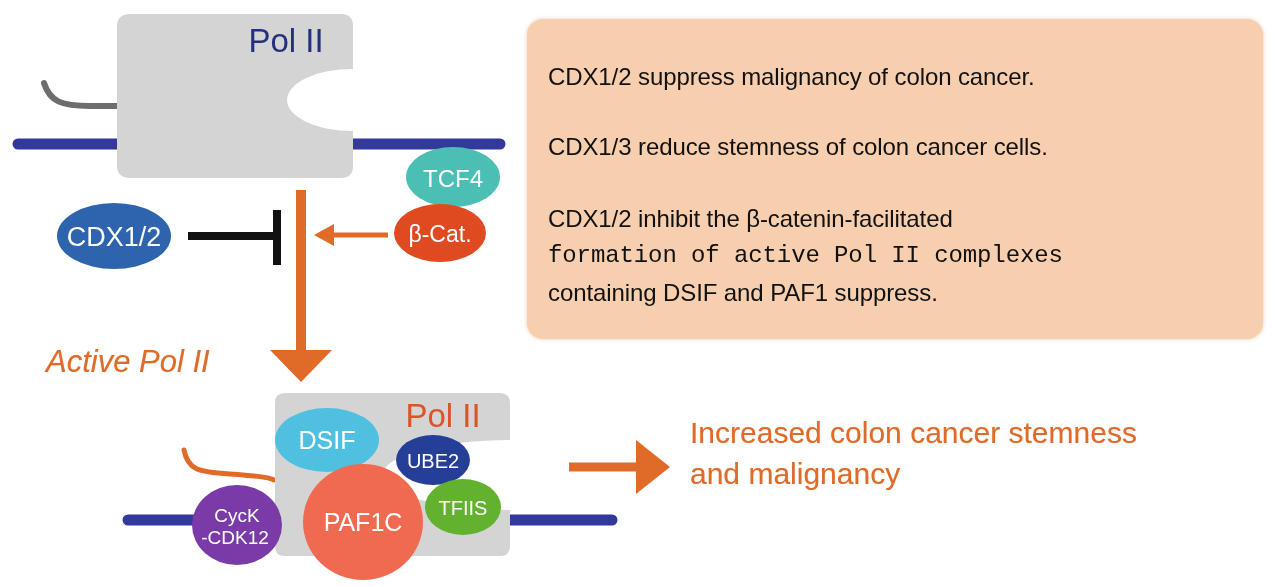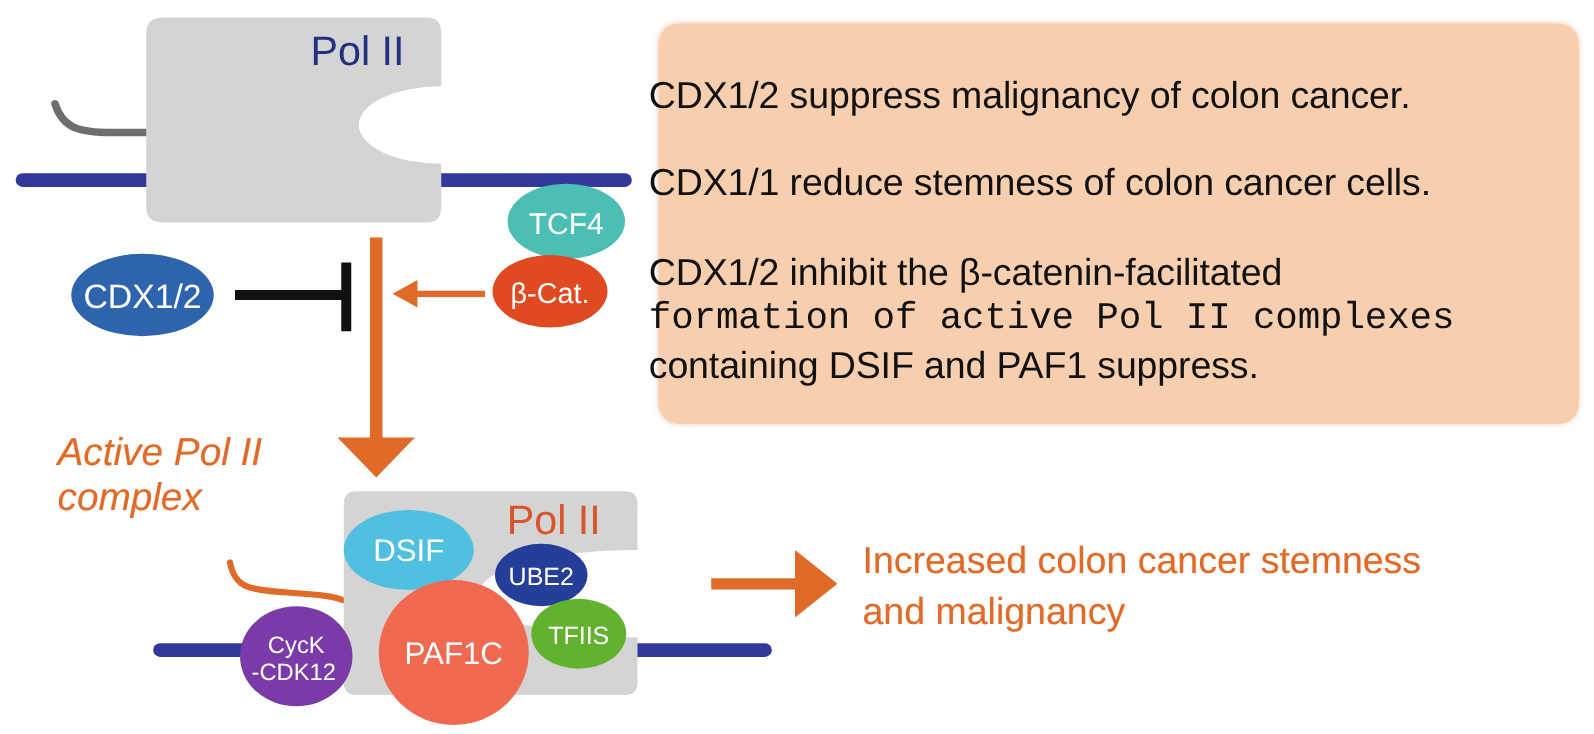--- a/index.html
+++ b/index.html
@@ -5,22 +5,22 @@
   html, body { margin: 0; padding: 0; background: #ffffff; }
   body { width: 1275px; height: 587px; position: relative; overflow: hidden;
          font-family: "Liberation Sans", sans-serif; }
   #diagram { position: absolute; left: 0; top: 0; }
   .summary-box {
     position: absolute; left: 527px; top: 19px; width: 736px; height: 320px;
     background: #f7cfae; border-radius: 16px;
     box-shadow: 0 0 4px rgba(230,170,130,0.6);
   }
   .summary-line {
-    position: absolute; left: 519px; color: #111111;
-    font-size: 30px; line-height: 31px; letter-spacing: -0.1px;
+    position: absolute; left: 548px; color: #111111;
+    font-size: 24px; line-height: 31px; letter-spacing: -0.1px;
     white-space: nowrap;
   }
   .orange-text { position: absolute; color: #e06a28; white-space: nowrap;
                  text-shadow: 0 0 1px rgba(224,106,40,0.4); }
   svg text { font-family: "Liberation Sans", sans-serif; }
 </style>
 </head>
 <body>
 
 <svg id="diagram" width="1275" height="587" viewBox="0 0 1275 587">
@@ -102,26 +102,25 @@
   </g>
 
   <g>
     <line x1="569" y1="467" x2="640" y2="467" stroke="#e06a28" stroke-width="9"></line>
     <polygon points="636,440 670,467 636,494" fill="#e06a28"></polygon>
   </g>
 </svg>
 
 <div class="orange-text" style="left:46px; top:344px; font-size:31px; line-height:36px;font-style:italic;">
   <div>Active Pol II</div>
-  <div>complex</div>
 </div>
 
-<div class="orange-text" style="left:690px; top:428px; font-size:30px; line-height:41px;">
+<div class="orange-text" style="left:690px; top:412px; font-size:30px; line-height:41px;">
   <div>Increased colon cancer stemness</div>
   <div>and malignancy</div>
 </div>
 
 <div class="summary-box"></div>
 <div class="summary-line" style="top:61px;">CDX1/2 suppress malignancy of colon cancer.</div>
-<div class="summary-line" style="top:131px;">CDX1/1 reduce stemness of colon cancer cells.</div>
+<div class="summary-line" style="top:131px;">CDX1/3 reduce stemness of colon cancer cells.</div>
 <div class="summary-line" style="top:203px;">CDX1/2 inhibit the β-catenin-facilitated</div>
 <div class="summary-line" style="top:240px;font-family:Liberation Mono, monospace;">formation of active Pol II complexes</div>
 <div class="summary-line" style="top:277px;">containing DSIF and PAF1 suppress.</div>
 
 </body></html>

